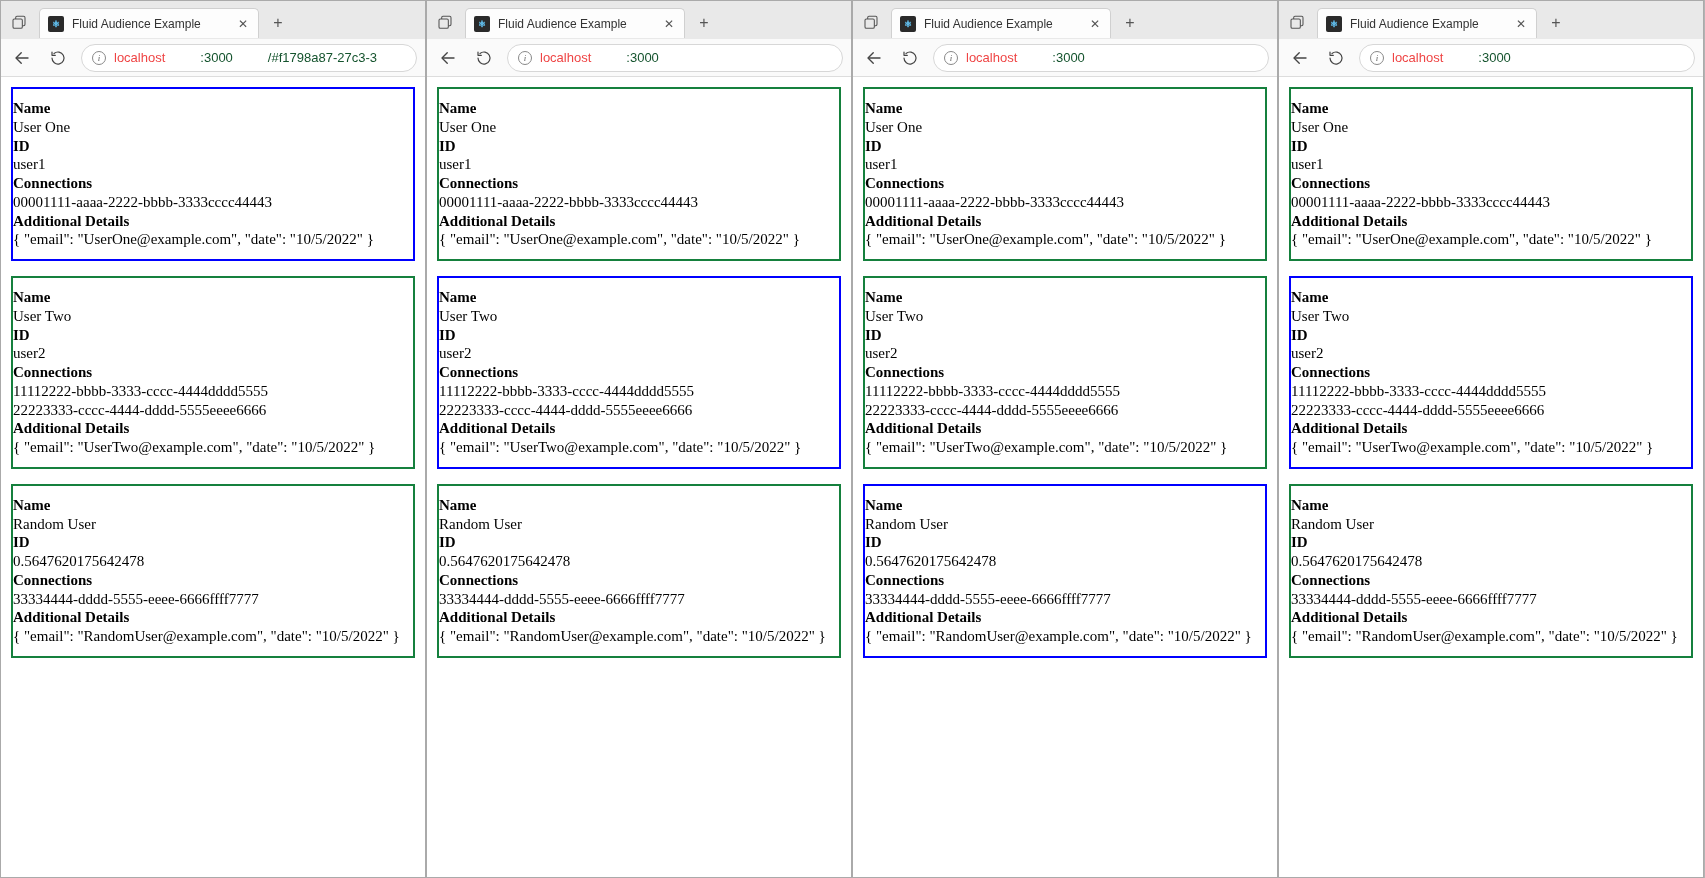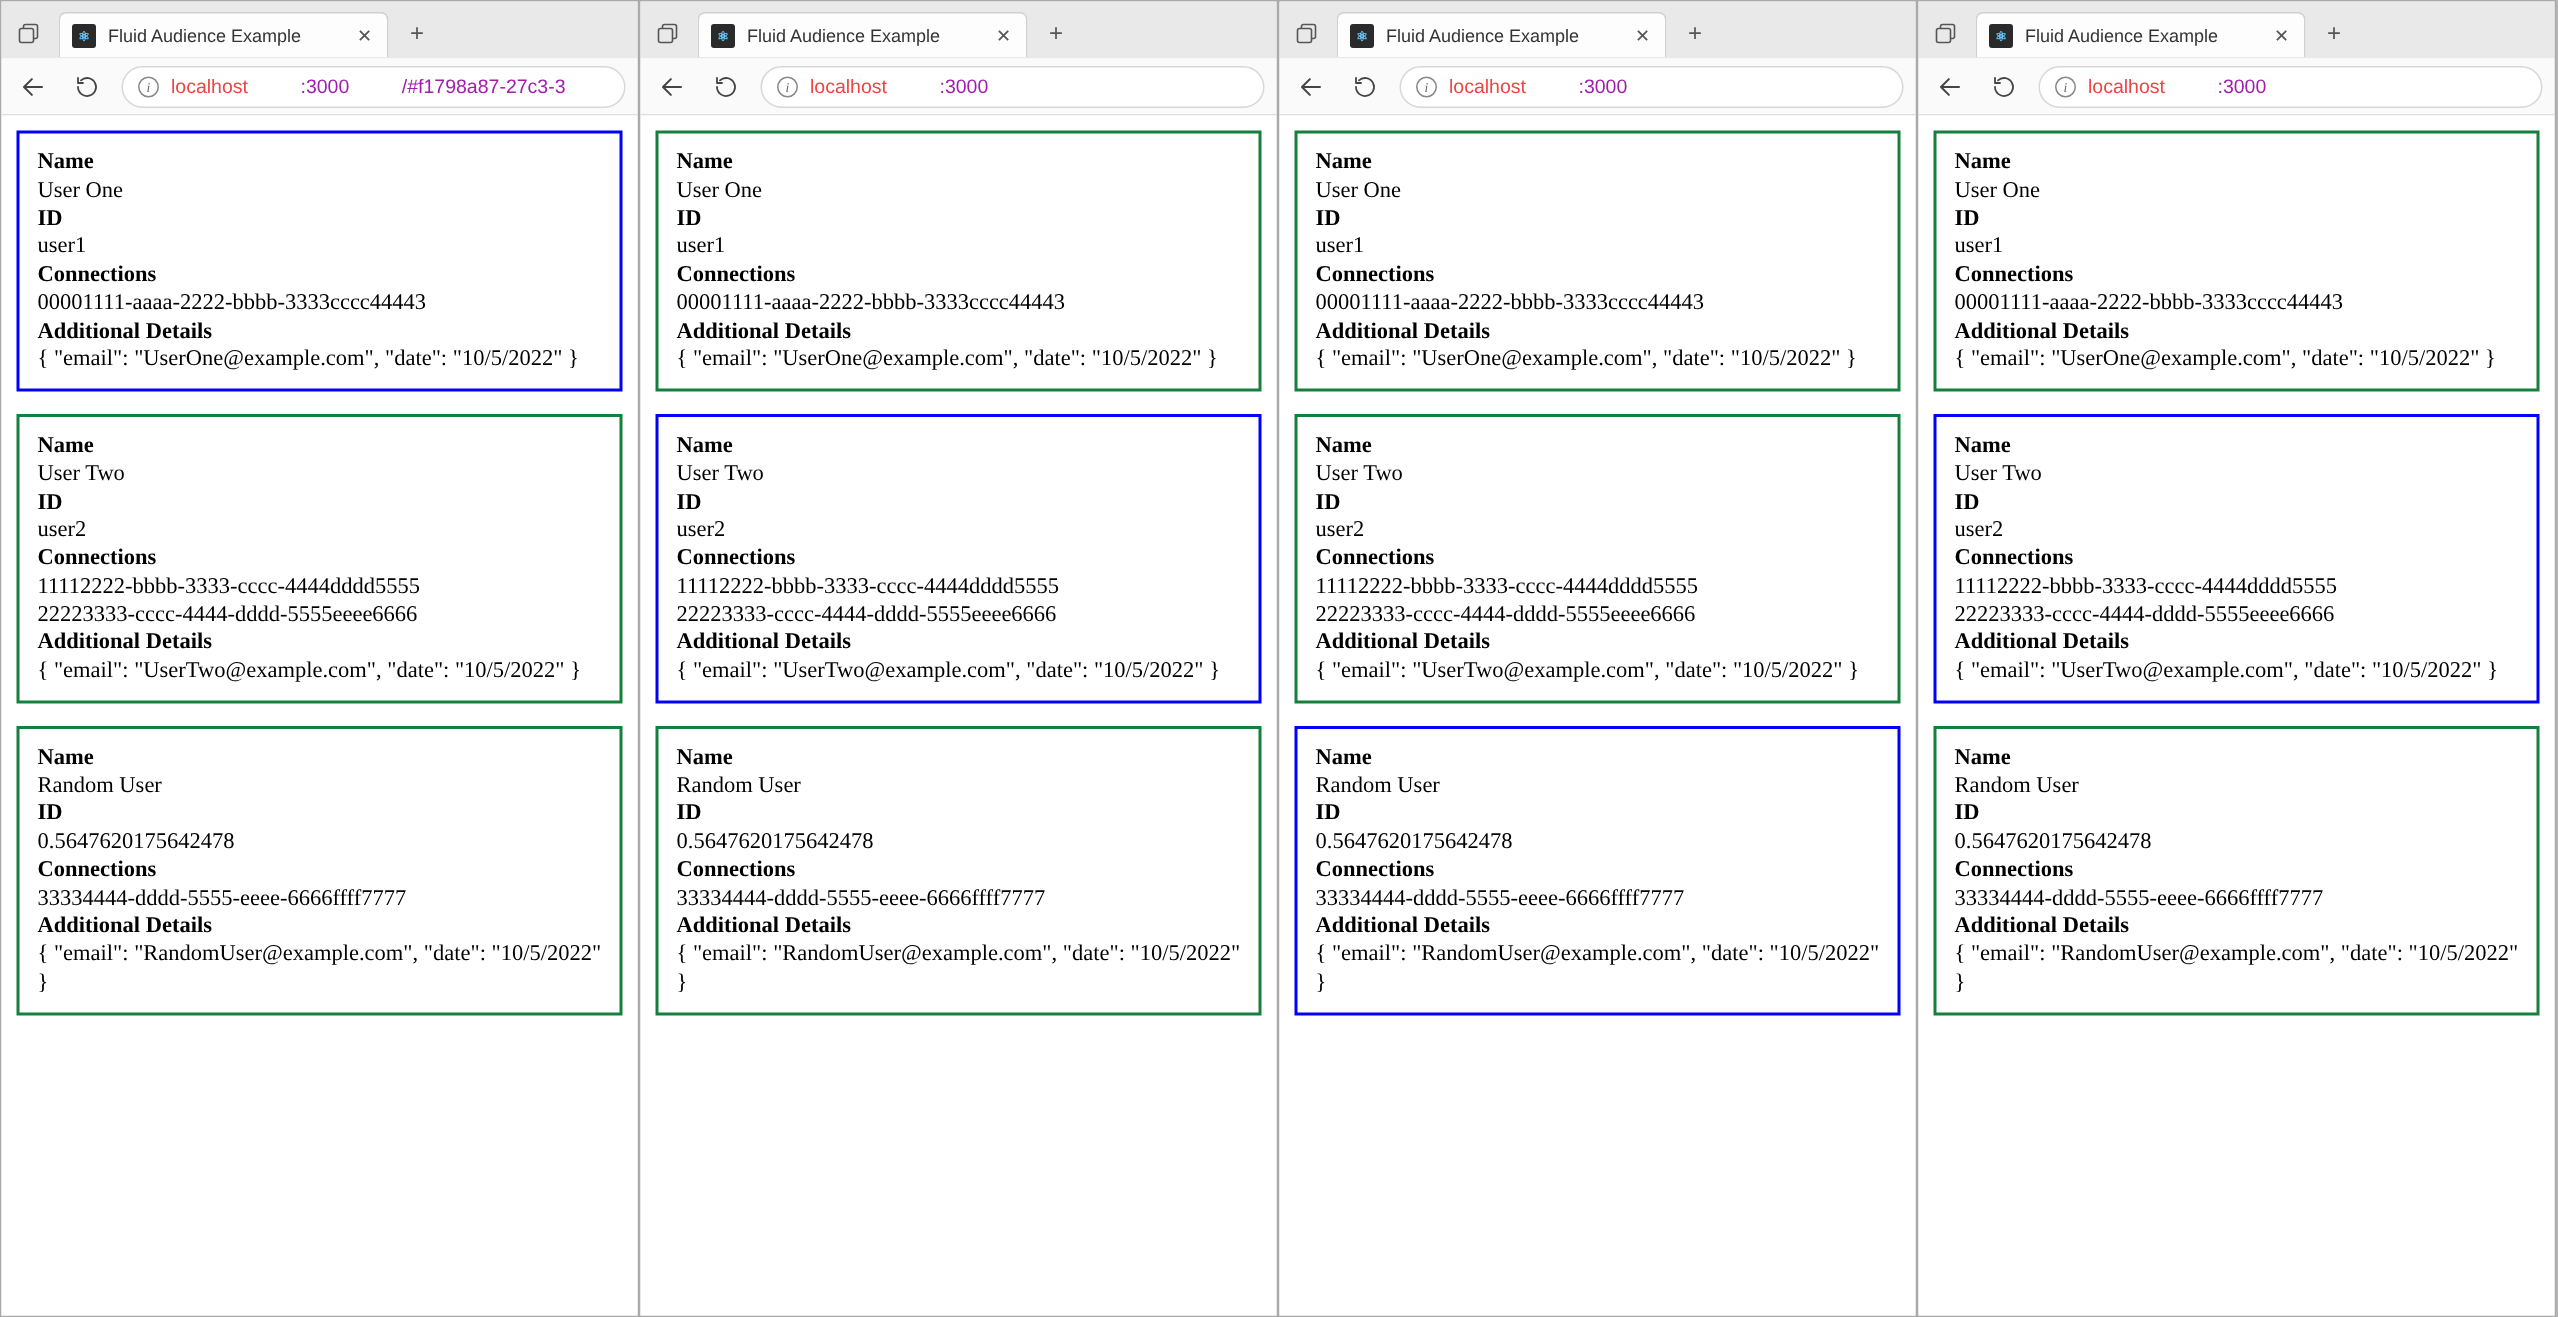--- a/index.html
+++ b/index.html
@@ -139,34 +139,34 @@
       font-size: 9px;
       font-family: Georgia, serif;
       font-style: italic;
       color: #666;
       flex-shrink: 0;
     }
     .urlbox .host {
       color: #ef4444;
     }
     .urlbox .path {
-      color: #a21caf;
+      color: #14532d;
       padding-left: 35px;
     }
 
     
     .page {
       flex: 1;
       background: #fff;
       padding: 10px;
       overflow: hidden;
     }
     .card {
       border: 2px solid #15803d;
-      padding: 10px 12px;
+      padding: 10px 0;
       margin-bottom: 15px;
       font-size: 15px;
       line-height: 1.25;
     }
     .card.highlight {
       border-color: #0000ff;
     }
     .card .label {
       font-weight: bold;
     }

